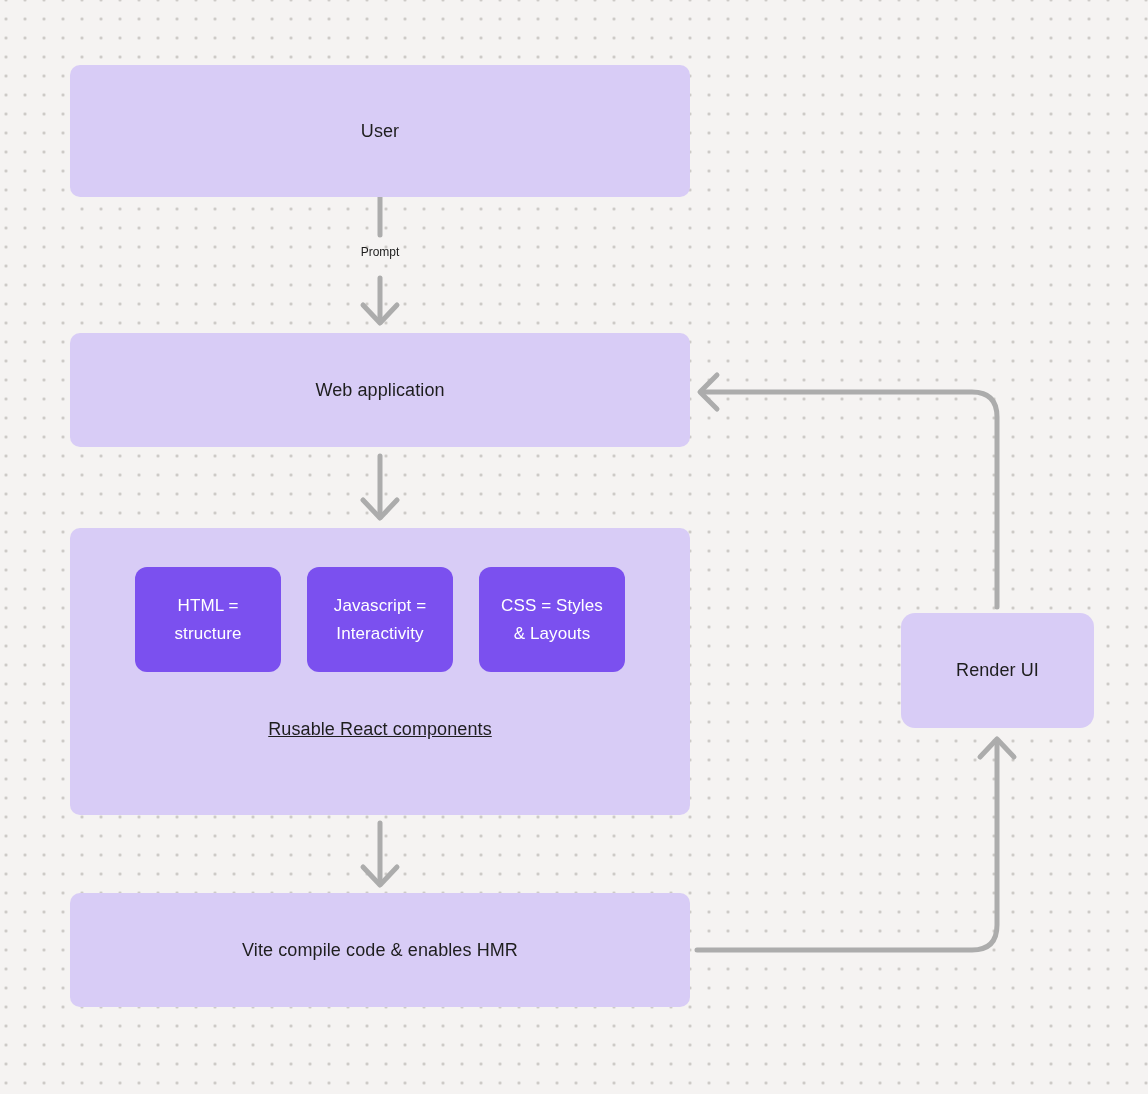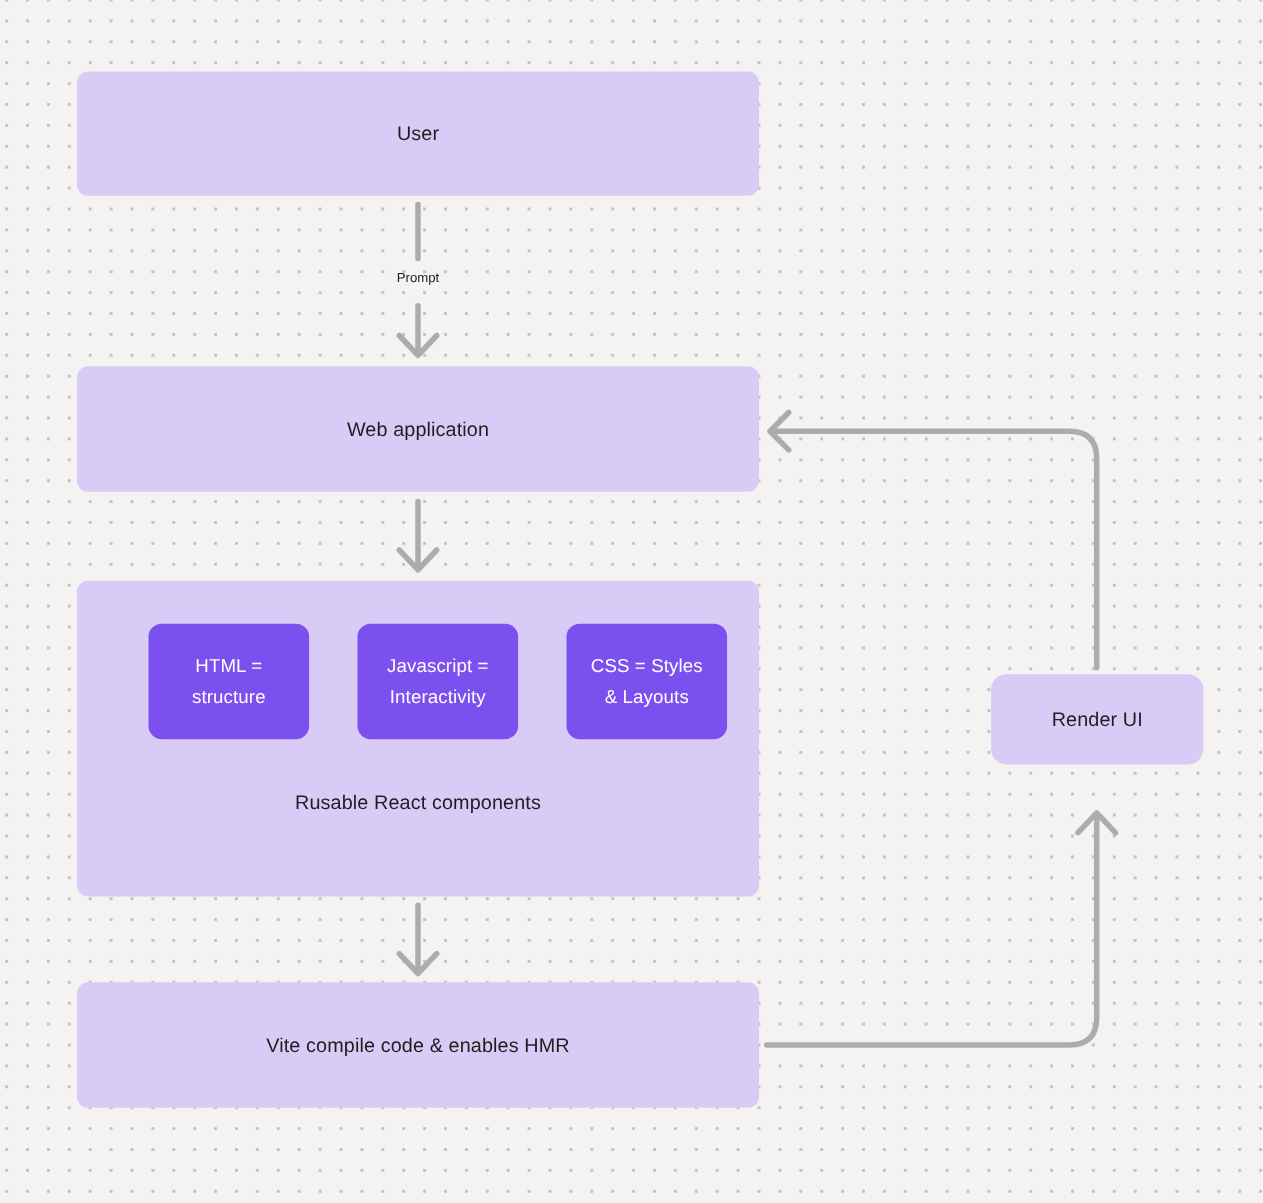--- a/index.html
+++ b/index.html
@@ -34,31 +34,31 @@
     position: absolute;
     background: #d8ccf6;
     border-radius: 10px;
     display: flex;
     align-items: center;
     justify-content: center;
     font-size: 18px;
     color: #1e1e1e;
     letter-spacing: 0.1px;
   }
-  .n-user   { left: 70px;  top: 65px;  width: 620px; height: 113px; }
+  .n-user   { left: 70px;  top: 65px;  width: 620px; height: 132px; }
   .n-web    { left: 70px;  top: 333px; width: 620px; height: 114px; }
   .n-comp   { left: 70px;  top: 528px; width: 620px; height: 287px; display: block; }
   .n-vite   { left: 70px;  top: 893px; width: 620px; height: 114px; }
-  .n-render { left: 901px; top: 613px; width: 193px; height: 82px; border-radius: 14px; }
+  .n-render { left: 901px; top: 613px; width: 193px; height: 115px; border-radius: 14px; }
   .chip-row {
     position: absolute;
     left: 65px;
     top: 39px;
     display: flex;
-    gap: 44px;
+    gap: 26px;
   }
   .chip {
     width: 146px;
     height: 105px;
     background: #7b50ef;
     border-radius: 12px;
     color: #ffffff;
     display: flex;
     align-items: center;
     justify-content: center;
@@ -68,20 +68,21 @@
     white-space: pre-line;
   }
   .comp-caption {
     position: absolute;
     left: 0;
     right: 0;
     top: 191px;
     text-align: center;
     font-size: 18px;
     color: #1e1e1e;
+    text-decoration: underline;
   }
   .edge-label {
     position: absolute;
     left: 330px;
     top: 245px;
     width: 100px;
     text-align: center;
     font-size: 12px;
     color: #1e1e1e;
   }

